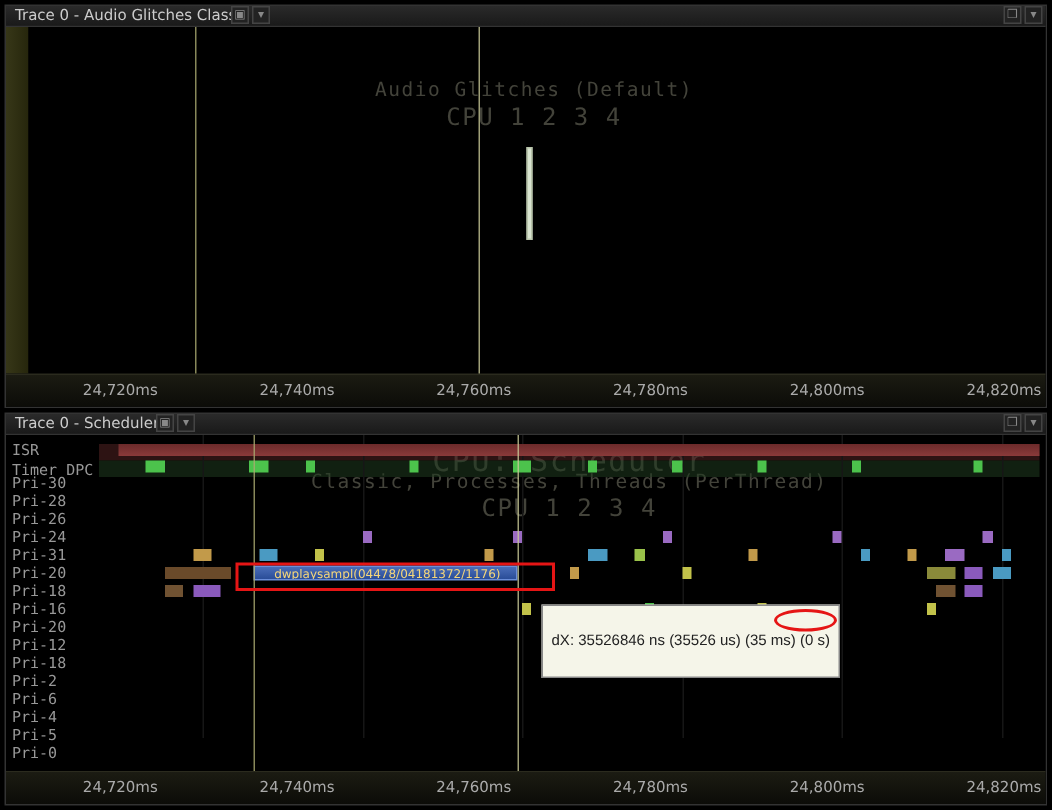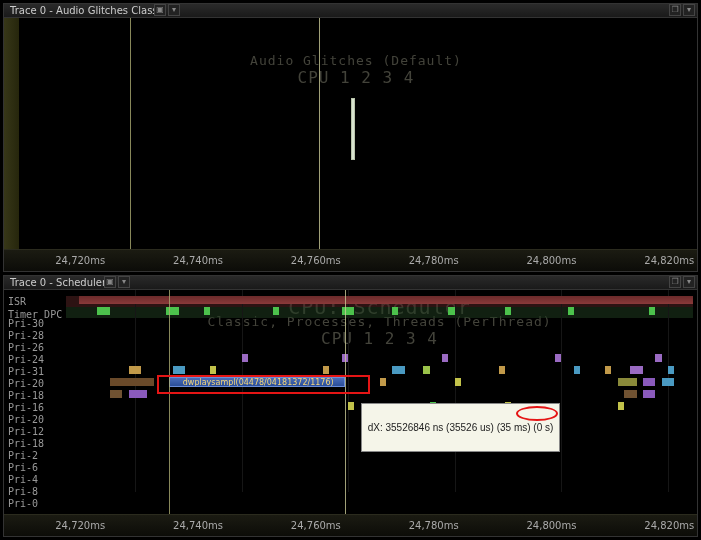--- a/index.html
+++ b/index.html
@@ -97,21 +97,21 @@
         <div class="row-label" style="top: 81px;">Pri-31</div>
         <div class="row-label" style="top: 93px;">Pri-20</div>
         <div class="row-label" style="top: 105px;">Pri-18</div>
         <div class="row-label" style="top: 117px;">Pri-16</div>
         <div class="row-label" style="top: 129px;">Pri-20</div>
         <div class="row-label" style="top: 141px;">Pri-12</div>
         <div class="row-label" style="top: 153px;">Pri-18</div>
         <div class="row-label" style="top: 165px;">Pri-2</div>
         <div class="row-label" style="top: 177px;">Pri-6</div>
         <div class="row-label" style="top: 189px;">Pri-4</div>
-        <div class="row-label" style="top: 201px;">Pri-8</div>
+        <div class="row-label" style="top: 201px;">Pri-5</div>
         <div class="row-label" style="top: 213px;">Pri-0</div>
       </div>
     <div class="graph-bot" id="graph-bot">
       <div class="watermark wm-title" style="top:5px">CPU: Scheduler</div>
       <div class="watermark wm-sub" style="top:24px">Classic, Processes, Threads (PerThread)</div>
       <div class="watermark wm-cpu" style="top:39px">CPU   1 2 3 4</div>
 
     <div class="stripe" style="top: 6px; height: 11px; background: rgb(82, 35, 35); opacity: 0.55;"></div>
         <div class="stripe" style="top: 17px; height: 11px; background: rgb(31, 59, 31); opacity: 0.55;"></div>
         <div class="gridline" style="left: 11%;"></div>

